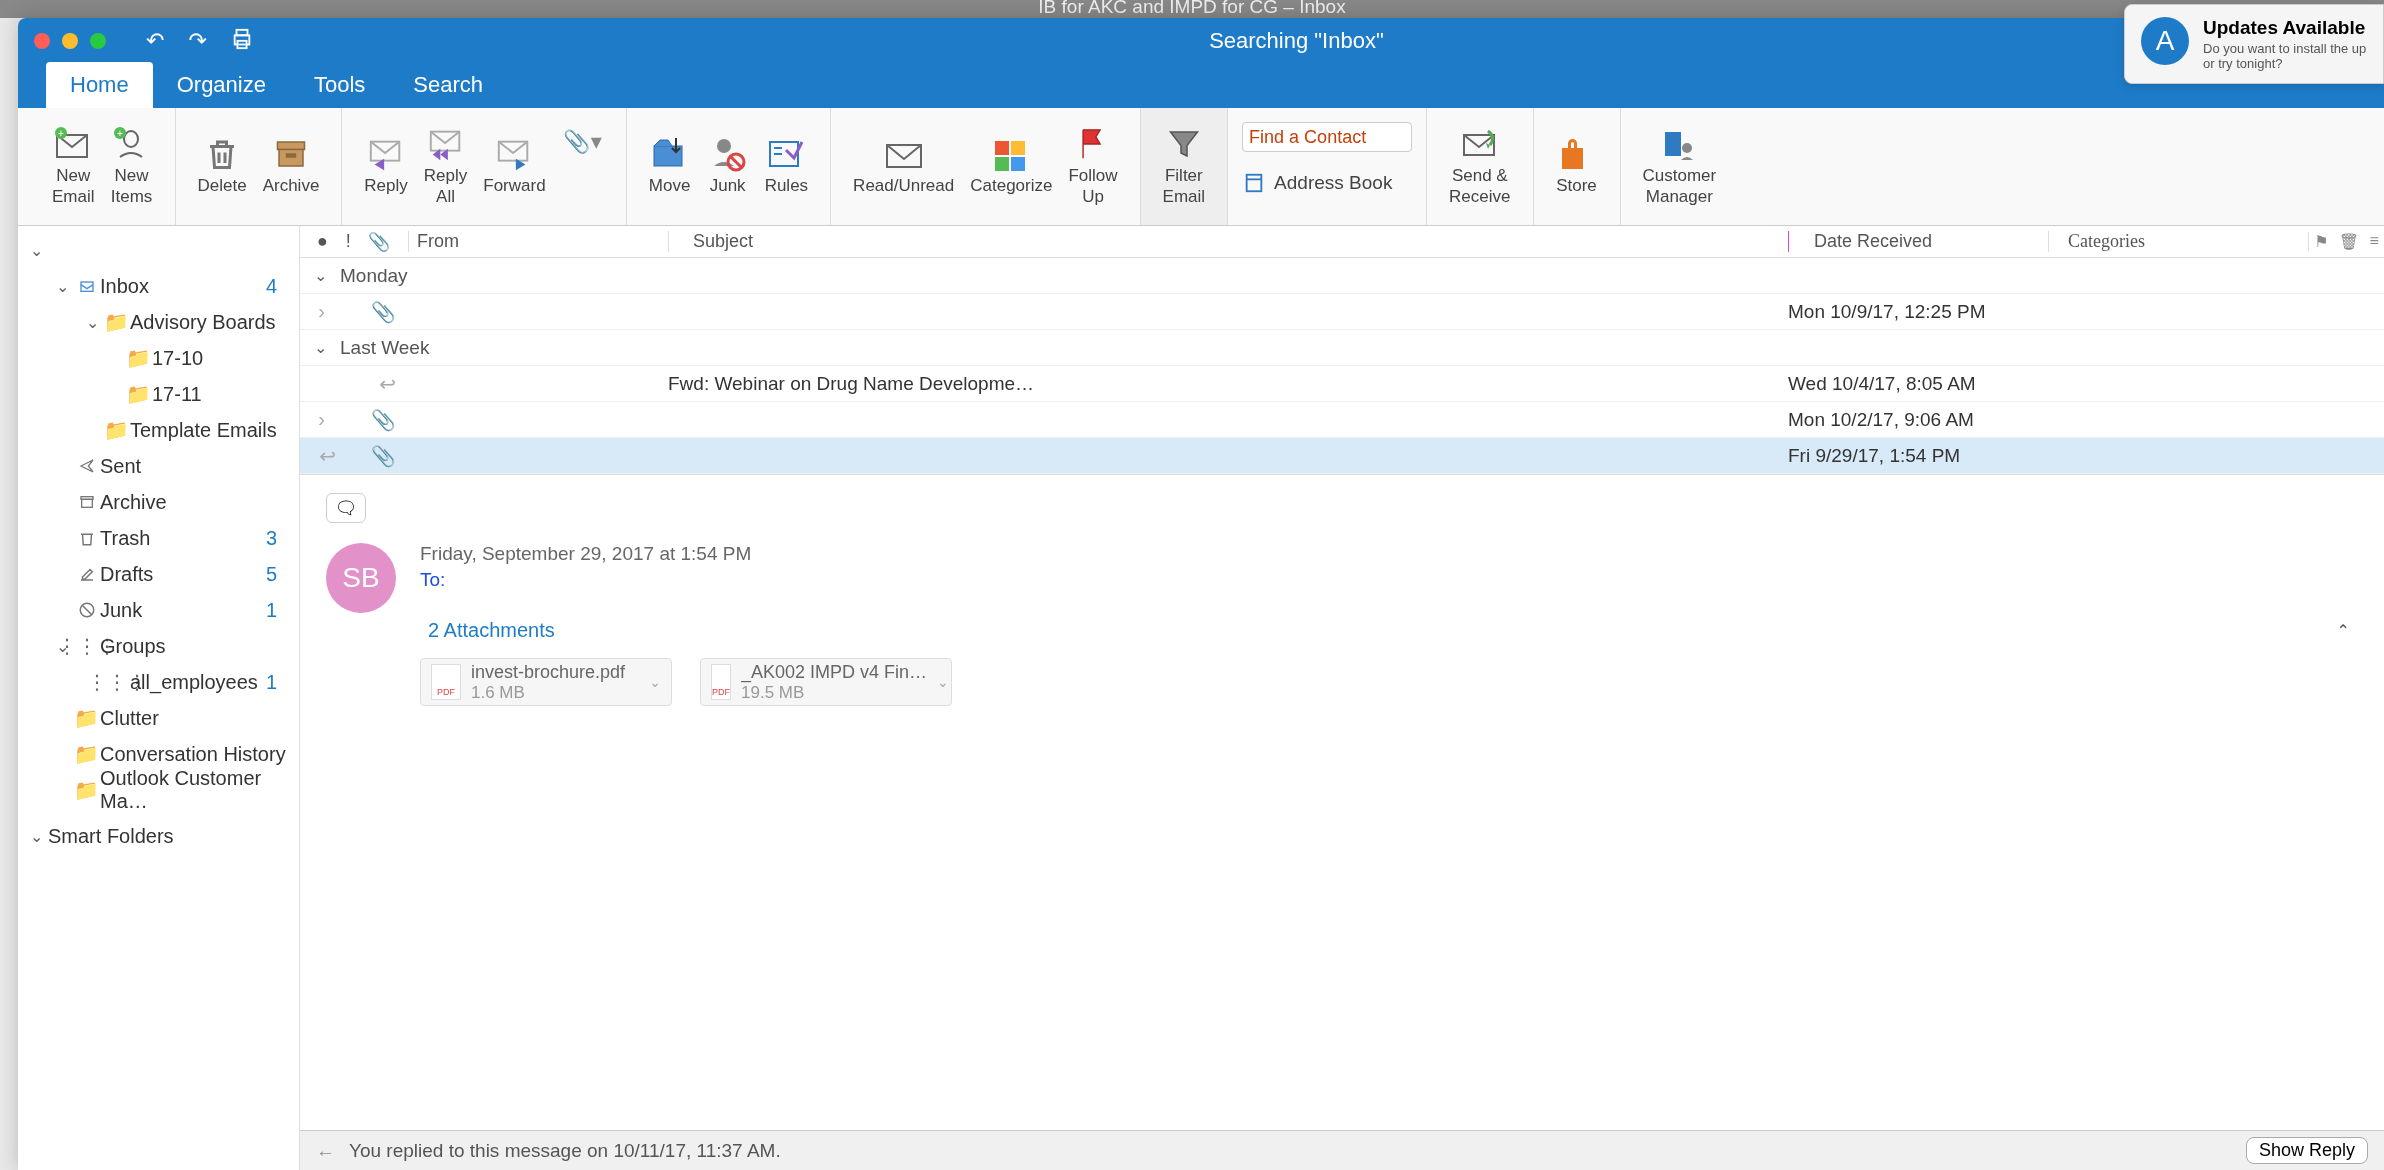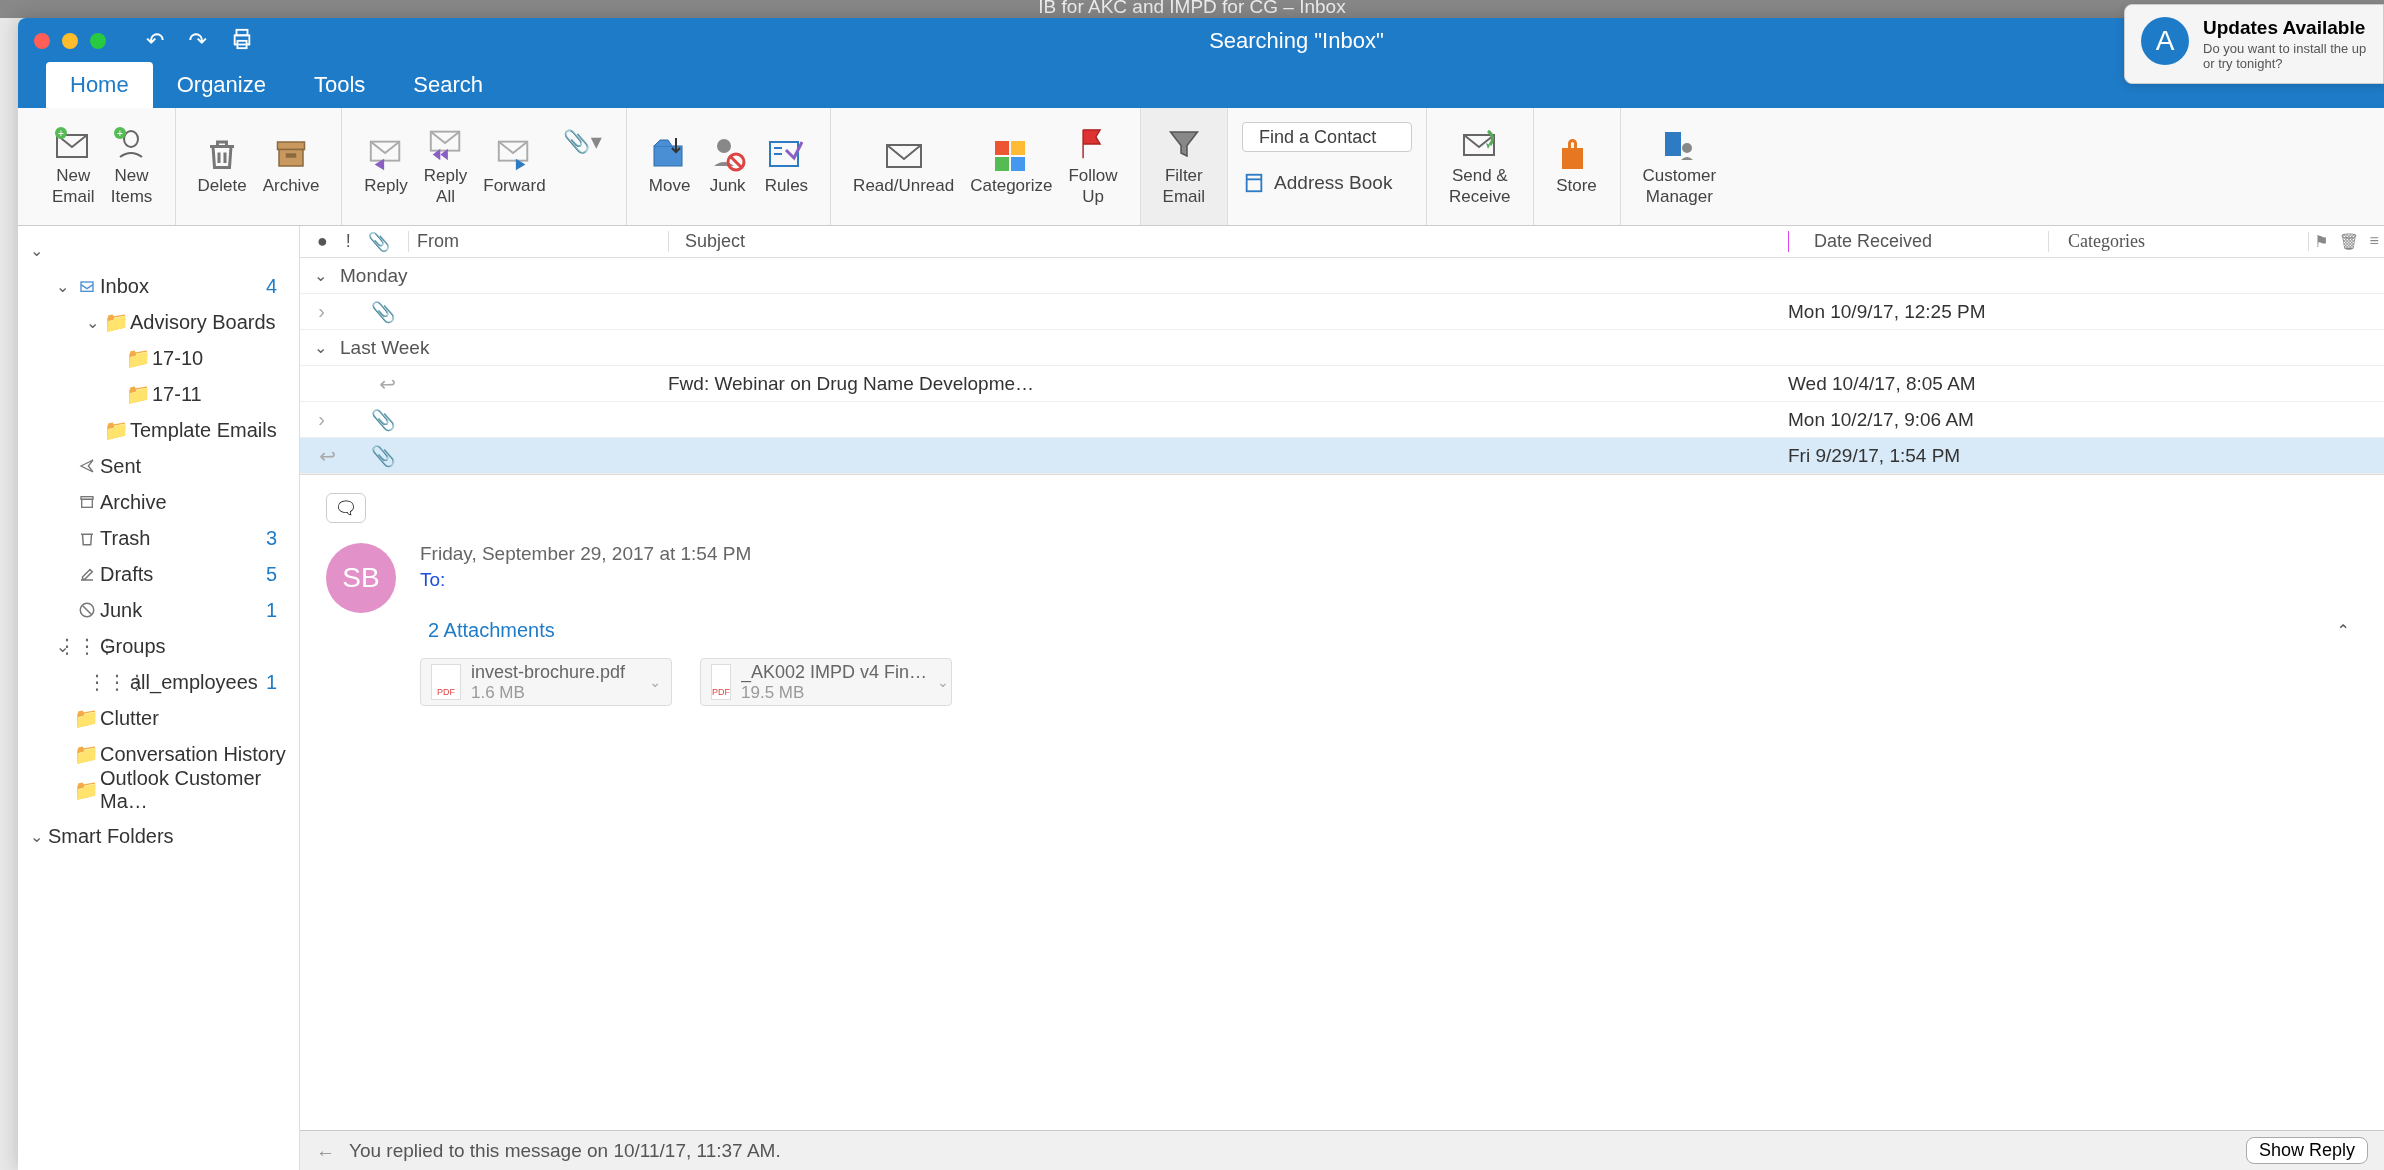--- a/index.html
+++ b/index.html
@@ -23,21 +23,21 @@
 
 .tab-bar { height: 45px; background: #1e7bc8; display: flex; align-items: flex-end; padding-left: 28px; gap: 0; }
 .tab { padding: 10px 24px; color: #fff; font-size: 22px; cursor: pointer; }
 .tab.active { background: #fff; color: #1e7bc8; border-radius: 4px 4px 0 0; }
 
 .ribbon { height: 118px; background: #f9f9f9; border-bottom: 1px solid #ccc; display: flex; align-items: center; padding: 0 12px; }
 .ribbon-group { display: flex; align-items: center; padding: 0 14px; border-right: 1px solid #ddd; height: 100%; }
 .ribbon-item { display: flex; flex-direction: column; align-items: center; justify-content: center; padding: 4px 8px; cursor: pointer; gap: 4px; }
 .ribbon-icon { width: 42px; height: 36px; display: flex; align-items: center; justify-content: center; font-size: 32px; }
 .ribbon-label { font-size: 17px; color: #444; text-align: center; line-height: 1.2; }
-.ribbon-find { width: 170px; height: 30px; border: 1px solid #ccc; border-radius: 4px; padding: 0 16px; font-size: 18px; color: #404040; background: #fff; display: flex; align-items: center; }
+.ribbon-find { width: 170px; height: 30px; border: 1px solid #ccc; border-radius: 4px; padding: 0 6px; font-size: 18px; color: #c2410c; background: #fff; display: flex; align-items: center; }
 .ribbon-addr { display: flex; align-items: center; gap: 8px; font-size: 19px; color: #444; margin-top: 8px; }
 
 svg { display: block; }
 
 .content { flex: 1; display: flex; overflow: hidden; }
 
 .sidebar { width: 282px; border-right: 1px solid #ddd; overflow-y: auto; padding-top: 6px; }
 .sidebar-row { display: flex; align-items: center; height: 36px; padding: 0 12px; font-size: 20px; color: #333; cursor: pointer; }
 .chevron { width: 18px; font-size: 16px; color: #666; }
 .folder-icon { width: 26px; display: flex; justify-content: center; font-size: 20px; color: #666; }
@@ -45,21 +45,21 @@
 .sidebar-count { color: #1e7bc8; font-size: 20px; padding-right: 10px; }
 .indent-1 { padding-left: 38px; }
 .indent-2 { padding-left: 68px; }
 .indent-3 { padding-left: 108px; }
 
 .email-area { flex: 1; display: flex; flex-direction: column; }
 
 .column-header { height: 32px; border-bottom: 1px solid #ddd; display: flex; align-items: center; font-size: 18px; color: #555; }
 .col-icons { width: 108px; display: flex; justify-content: space-around; padding: 0 8px; }
 .col-from { width: 260px; padding-left: 8px; border-left: 1px solid #ddd; }
-.col-subject { flex: 1; padding-left: 16px; border-left: 1px solid #ddd; }
+.col-subject { flex: 1; padding-left: 24px; border-left: 1px solid #ddd; }
 .col-date { width: 260px; padding-left: 25px; border-left: 1px solid #d946ef; }
 .col-cat { width: 260px; padding-left: 19px; border-left: 1px solid #ddd; font-family: Liberation Serif, serif; }
 .col-tail { width: 76px; display: flex; justify-content: space-around; border-left: 1px solid #ddd; font-size: 16px; color: #888; }
 
 .group-header { height: 36px; display: flex; align-items: center; padding-left: 14px; font-size: 19px; color: #555; border-bottom: 1px solid #eee; cursor: pointer; }
 .group-header .chevron { margin-right: 8px; }
 
 .email-row { height: 36px; display: flex; align-items: center; border-bottom: 1px solid #eee; font-size: 19px; }
 .email-row.selected { background: #d8e9f7; }
 .er-icons { width: 108px; display: flex; justify-content: flex-end; gap: 12px; padding-right: 12px; color: #888; font-size: 20px; }

